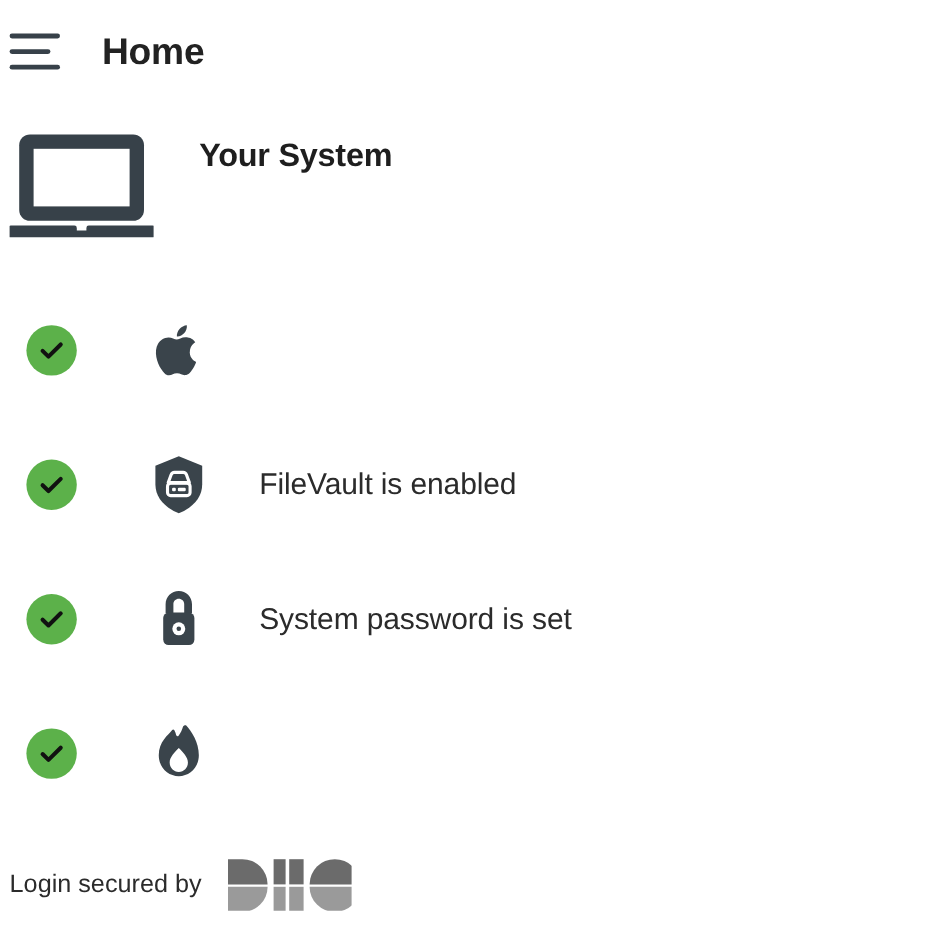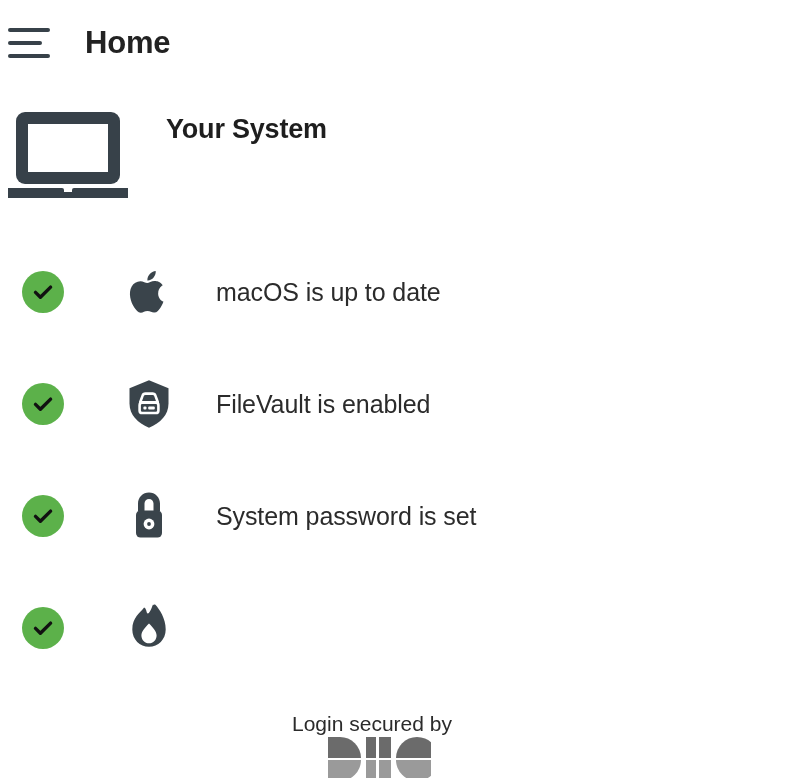--- a/index.html
+++ b/index.html
@@ -134,21 +134,20 @@
 
   
   .footer {
     position: absolute;
     left: 0;
     top: 712px;
     width: 736px;
     height: 50px;
     display: flex;
     align-items: center;
-    flex-direction: column;
   }
   .footer-text {
     margin-left: 8px;
     font-size: 21px;
     color: #2b2b2b;
   }
   .duo-logo {
     margin-left: 22px;
     width: 103px;
     height: 44px;
@@ -186,21 +185,20 @@
       <svg viewBox="0 0 24 24" width="24" height="24" aria-hidden="true">
         <path d="M4.5 12.4 L9.4 17.2 L19.6 7.1" fill="none" stroke="#111111" stroke-width="3.4" stroke-linecap="round" stroke-linejoin="round"></path>
       </svg>
     </div>
     <div class="row-icon">
       <svg viewBox="0 0 48 54" width="48" height="54" aria-hidden="true">
         <path d="M33.2 28.4c0-5.5 4.3-8.1 4.5-8.2-2.4-3.6-6.2-4.1-7.6-4.1-3.2-.3-6.3 1.9-7.9 1.9-1.6 0-4.2-1.9-6.9-1.8-3.5.1-6.8 2.1-8.6 5.2-3.7 6.4-.9 15.8 2.6 21 1.7 2.5 3.8 5.4 6.5 5.3 2.6-.1 3.6-1.7 6.7-1.7 3.1 0 4 1.7 6.8 1.6 2.8 0 4.6-2.6 6.3-5.1 2-2.9 2.8-5.7 2.8-5.9-.1 0-5.3-2.1-5.3-8.2z" fill="#3a444b"></path>
         <path d="M28.6 12.6c1.4-1.7 2.4-4.1 2.1-6.5-2.1.1-4.6 1.4-6.1 3.1-1.3 1.5-2.5 4-2.2 6.3 2.3.2 4.7-1.2 6.2-2.9z" fill="#3a444b"></path>
       </svg>
     </div>
-    <div class="row-label">macOS is up to date</div>
   </div>
 
   <div class="check-row">
     <div class="status-badge">
       <svg viewBox="0 0 24 24" width="24" height="24" aria-hidden="true">
         <path d="M4.5 12.4 L9.4 17.2 L19.6 7.1" fill="none" stroke="#111111" stroke-width="3.4" stroke-linecap="round" stroke-linejoin="round"></path>
       </svg>
     </div>
     <div class="row-icon">
       <svg viewBox="0 0 48 54" width="48" height="54" aria-hidden="true">

